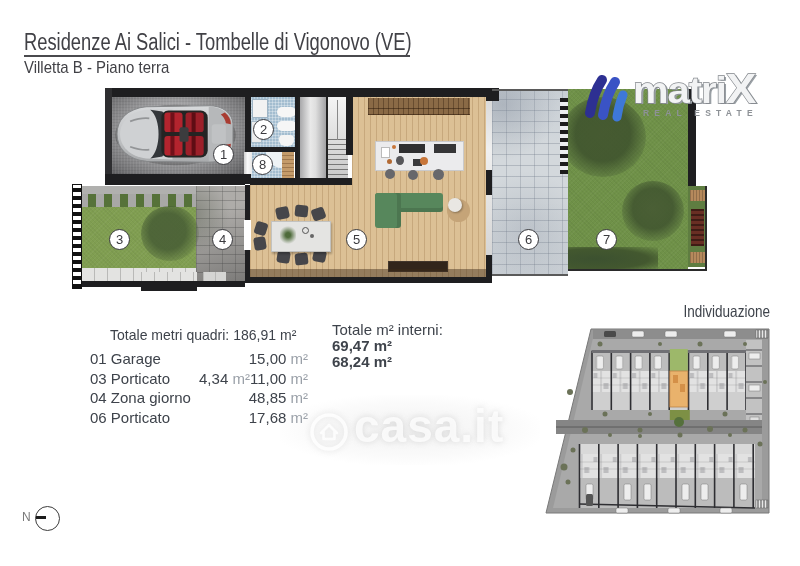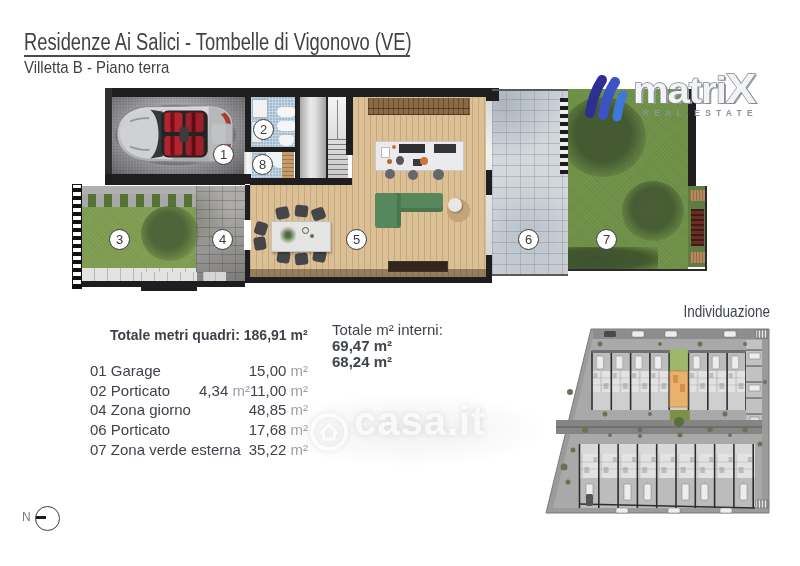--- a/index.html
+++ b/index.html
@@ -212,28 +212,27 @@
     <path d="M 42,53 C 43,46 45,38 48,31" stroke="#3e78d8" stroke-width="9" fill="none"></path>
   </g>
   <g font-family="'Liberation Sans',sans-serif" font-weight="bold">
     <text x="60" y="44" font-size="40" fill="#9aa0a5" letter-spacing="-1" transform="scale(1,0.92)">matri<tspan font-size="46" dy="0">X</tspan></text>
     <text x="58" y="42" font-size="40" fill="#f2f3f4" stroke="#82868b" stroke-width="1.4" letter-spacing="-1" transform="scale(1,0.92)" style="paint-order:stroke;">matri<tspan font-size="46" dy="0">X</tspan></text>
     <text x="68" y="52" font-size="8.5" fill="#8d9196" letter-spacing="5.2">REAL ESTATE</text>
   </g>
 </svg>
 
 <div class="abs" style="left:90px;top:326px;width:218px;font-size:15px;color:#3e434b;">
-  <div style="font-weight:bold;padding-left:20px;white-space:nowrap;"><span style="display:inline-block;transform:scaleX(0.935);transform-origin:0 0;">Totale metri quadri: 186,91 m²</span></div>
-  <div style="margin-top:18px;line-height:19.7px;">
+  <div style="font-weight:normal;padding-left:20px;white-space:nowrap;"><span style="display:inline-block;transform:scaleX(0.935);transform-origin:0 0;">Totale metri quadri: 186,91 m²</span></div>
+  <div style="margin-top:6px;line-height:19.7px;">
     <div><span>01 Garage</span><span style="float:right;">15,00 <span style="color:#9aa0a8;">m²</span></span></div>
     <div><span style="float:right;">11,00 <span style="color:#9aa0a8;">m²</span></span></div>
-    <div><span>02 Porticato</span><span style="float:right;">4,34 <span style="color:#9aa0a8;">m²</span></span></div>
+    <div><span>03 Porticato</span><span style="float:right;">4,34 <span style="color:#9aa0a8;">m²</span></span></div>
     <div><span>04 Zona giorno</span><span style="float:right;">48,85 <span style="color:#9aa0a8;">m²</span></span></div>
     <div><span>06 Porticato</span><span style="float:right;">17,68 <span style="color:#9aa0a8;">m²</span></span></div>
-    <div><span>07 Zona verde esterna</span><span style="float:right;">35,22 <span style="color:#9aa0a8;">m²</span></span></div>
   </div>
 </div>
 <div class="abs" style="left:332px;top:322px;font-size:15px;color:#3e434b;line-height:15.8px;">
   <div>Totale m² interni:</div>
   <div style="font-weight:bold;">69,47 m²</div>
   <div style="font-weight:bold;">68,24 m²</div>
 </div>
 
 <div class="abs" style="left:22px;top:510px;font-size:12px;color:#7a7a7a;">N</div>
 <div class="abs" style="left:35px;top:506px;width:23px;height:23px;border:1.6px solid #3c3c3c;border-radius:50%;background:#fff;"></div>
@@ -378,13 +377,13 @@
   </g>
   <circle cx="139" cy="100" r="5" fill="#55703c"></circle>
 </svg>
 
 <div class="abs" style="left:280px;top:395px;width:260px;height:70px;z-index:50;
   background:radial-gradient(ellipse at 50% 50%, rgba(195,195,195,0.22) 0%, rgba(210,210,210,0.10) 55%, transparent 75%);"></div>
 <svg class="abs" style="left:309px;top:412px;z-index:51;filter:drop-shadow(0 0 3px rgba(180,180,180,0.4));" width="40" height="40" viewBox="0 0 40 40">
   <circle cx="20" cy="20" r="17" fill="none" stroke="rgba(255,255,255,0.82)" stroke-width="3.6"></circle>
   <path d="M 12,21 L 20,13 L 28,21 M 14.5,19 L 14.5,27 L 25.5,27 L 25.5,19" fill="none" stroke="rgba(255,255,255,0.82)" stroke-width="2.6" stroke-linecap="round" stroke-linejoin="round"></path>
 </svg>
-<div class="abs" style="left:354px;top:399px;font-size:40px;font-weight:bold;color:rgba(255,255,255,0.78);z-index:51;text-shadow:0 0 6px rgba(180,180,180,0.45);letter-spacing:1px;">casa.it</div>
+<div class="abs" style="left:354px;top:399px;font-size:46px;font-weight:bold;color:rgba(255,255,255,0.78);z-index:51;text-shadow:0 0 6px rgba(180,180,180,0.45);letter-spacing:1px;">casa.it</div>
 
 </body></html>

